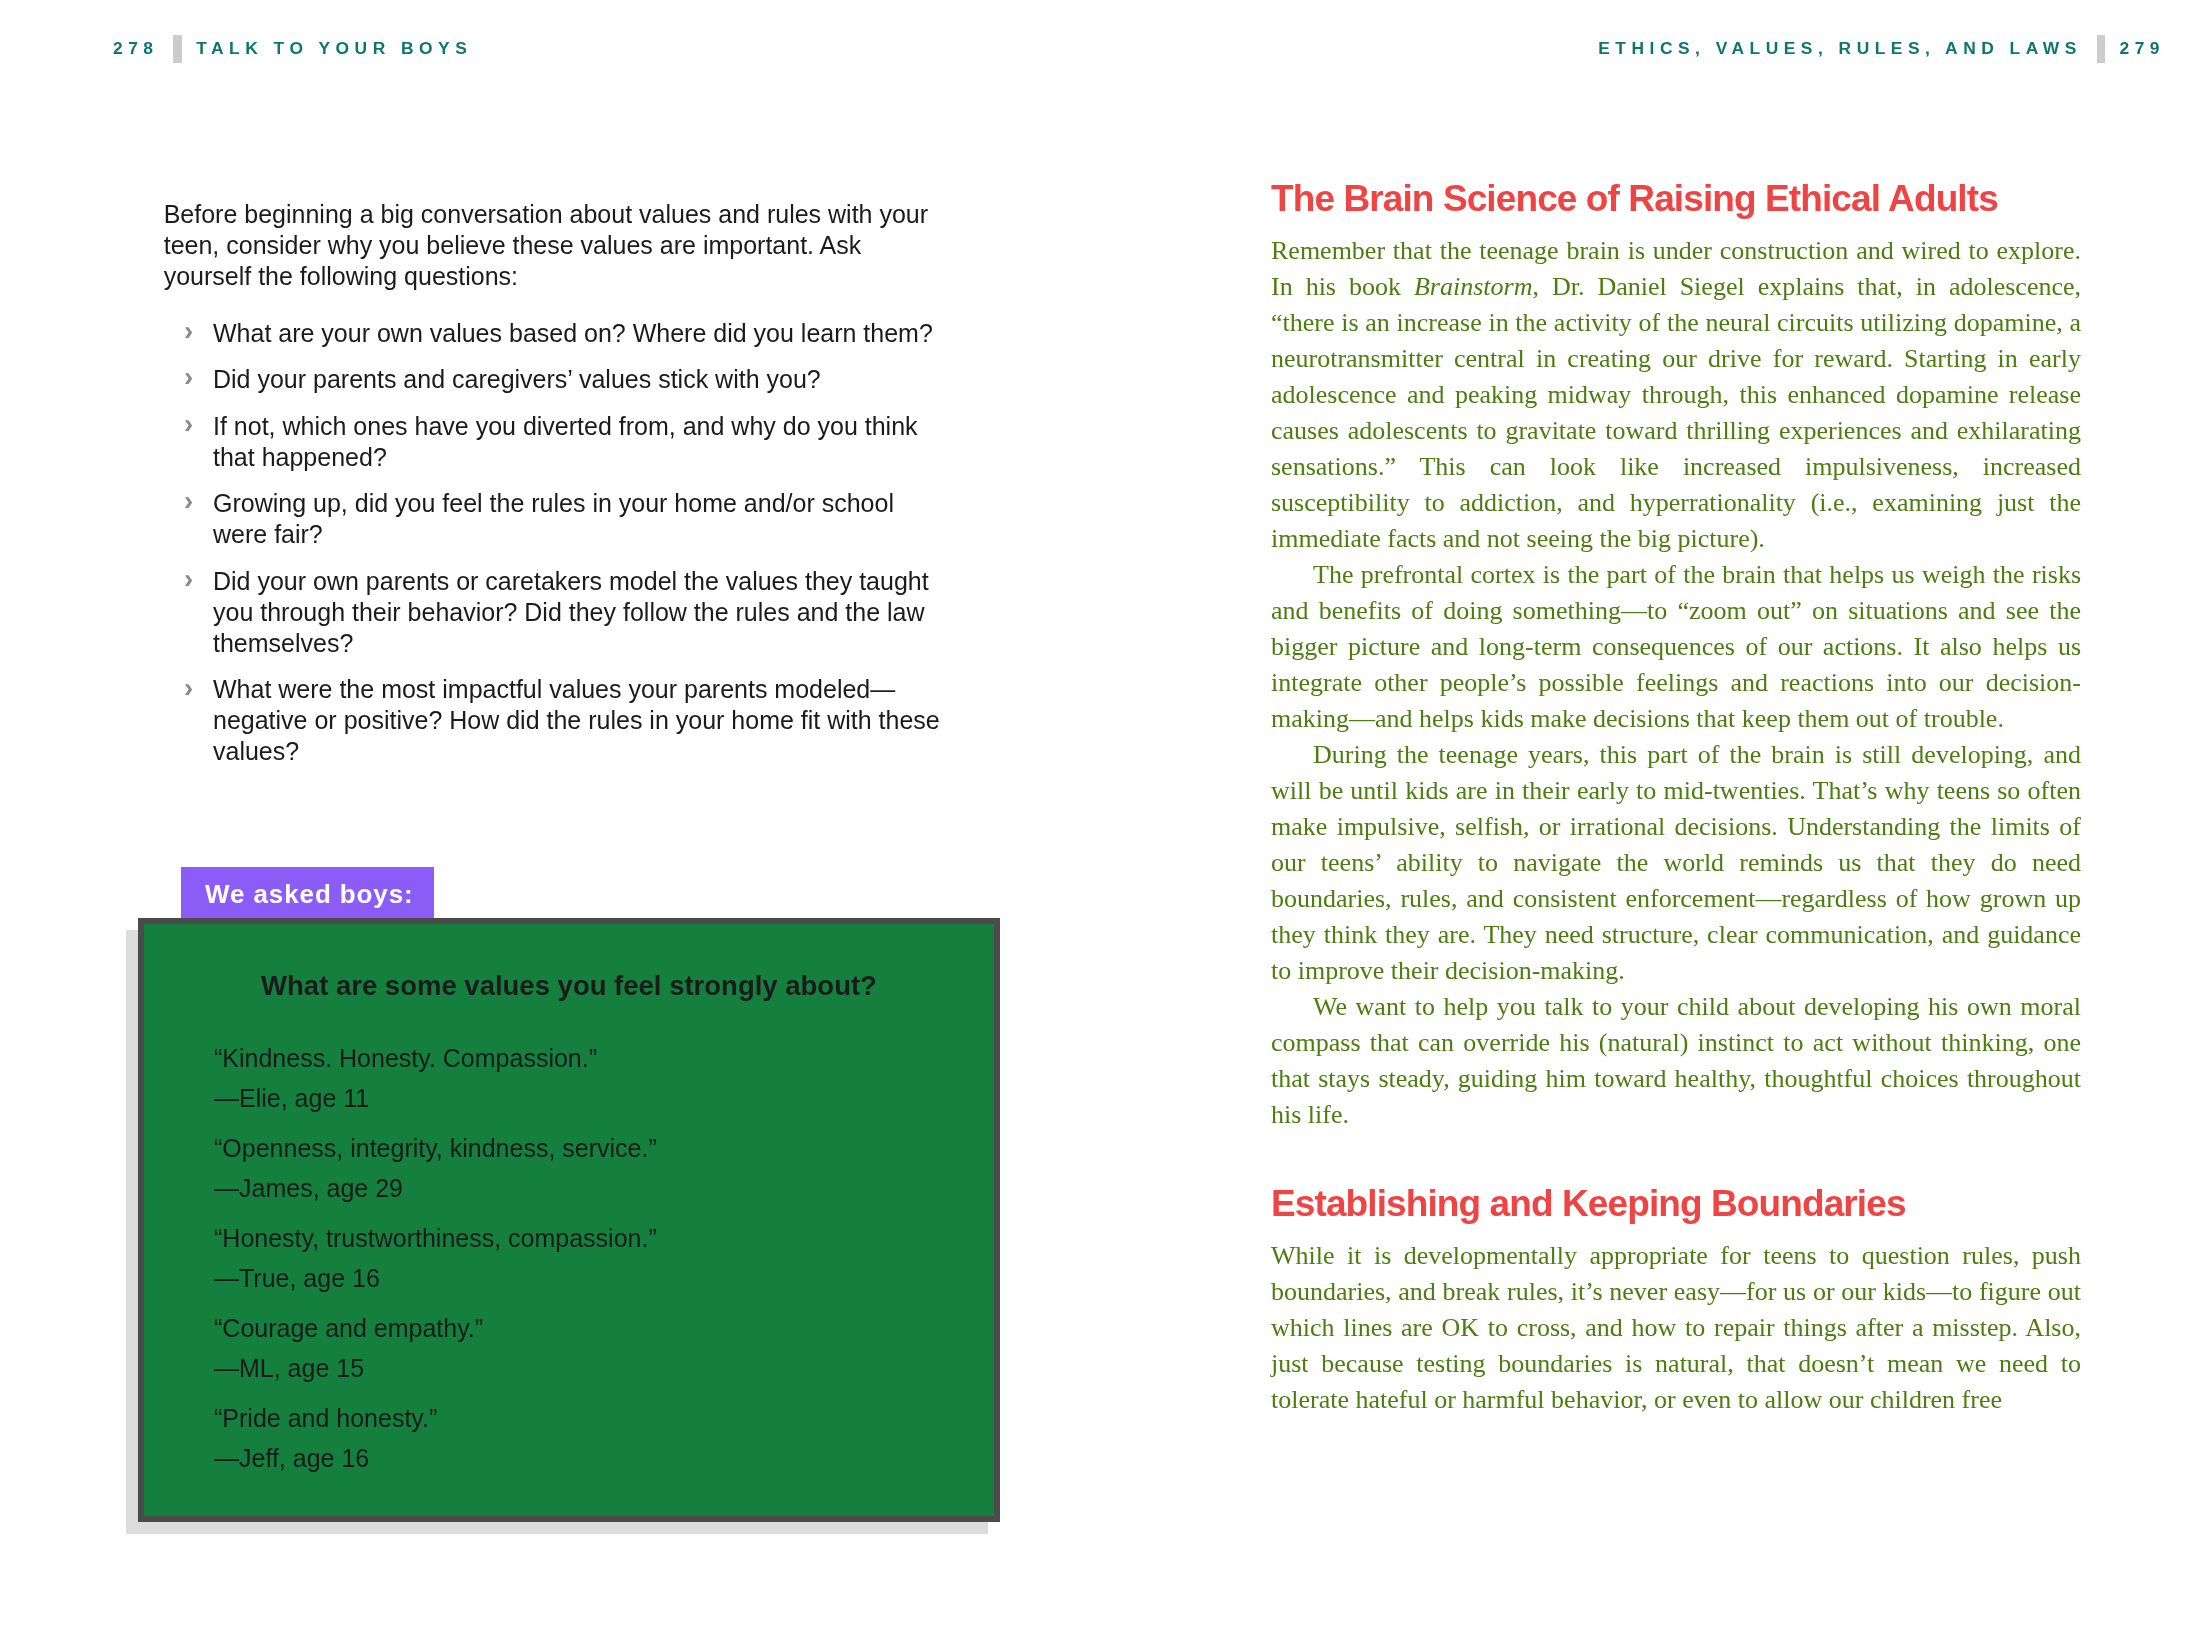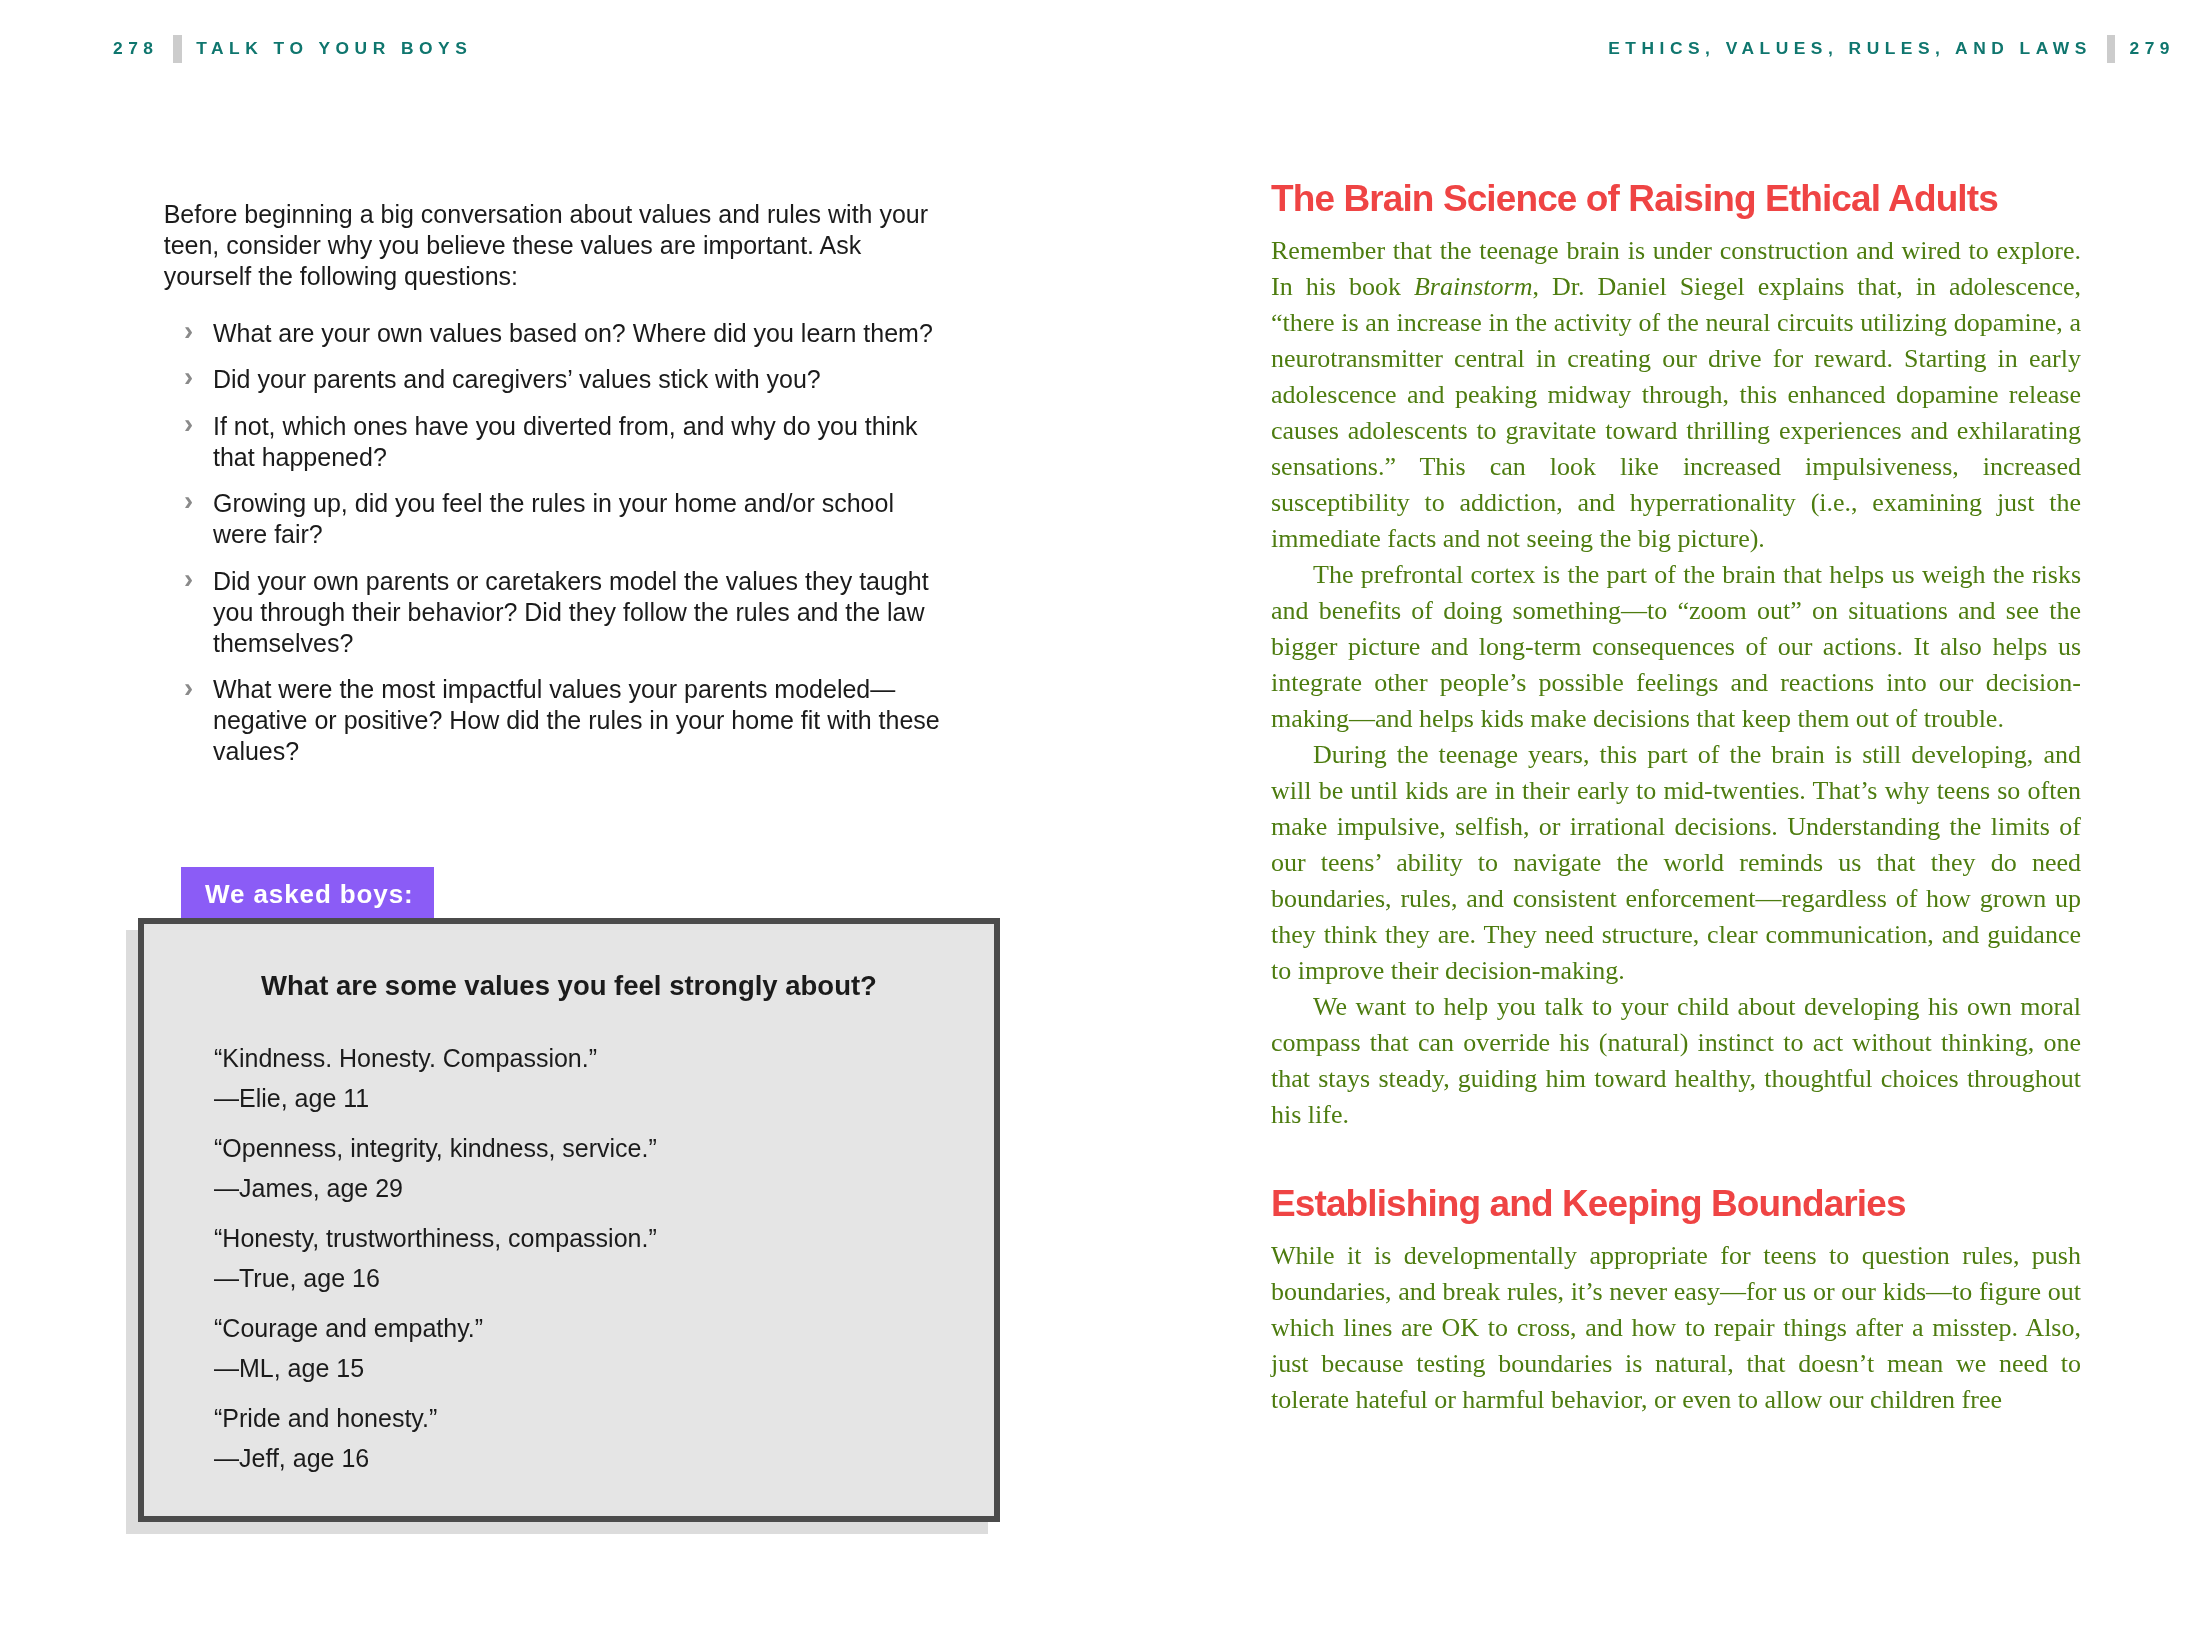--- a/index.html
+++ b/index.html
@@ -12,21 +12,21 @@
 
   
   .running-head {
     position:absolute; top:35px;
     display:flex; align-items:center;
     font-size:17.4px; font-weight:bold; letter-spacing:5.5px; color:#0f766e;
     white-space:nowrap;
     margin-left:40px;
   }
   #rh-left  { left:73px; }
-  #rh-right { right:29px;align-items:center; }
+  #rh-right { right:39px;align-items:center; }
   .rh-bar { width:8.3px; height:27.5px; background:#cccccc; margin:0 14.7px; flex:0 0 auto; }
 
   
   #checkin { position:absolute; left:149px; top:182px; width:795px; }
   .checkin-head { display:flex; align-items:center; gap:24px; }
   .checkin-head h1 { margin:0; font-size:32px; letter-spacing:0.5px; color:#111; }
   .dashes { display:flex; gap:18.4px; flex:1 1 auto; }
   .dash { width:31px; height:12px; background:#ababab; }
   .intro { margin:16.5px 0 0 14.7px; width:782px; font-size:25px; line-height:31px; }
   ul.bullets { list-style:none; margin:26px 0 0 0; padding:0 0 0 64px; }
@@ -39,21 +39,21 @@
   
   #asked-tab {
     position:absolute; left:181px; top:867px;
     background:#8b5cf6; color:#ffffff;
     font-size:26px; font-weight:bold; letter-spacing:0.9px;
     padding:12px 20px 13px 24px;
   }
   #asked-box {
     position:absolute; left:138px; top:918px;
     width:850px; height:592px;
-    background:#e5e5e5; border:6.4px solid #4b4b4b;
+    background:#15803d; border:6.4px solid #4b4b4b;
     box-shadow:-12px 12px 0 #dcdcdc;
   }
   .box-question { text-align:center; font-size:27.5px; font-weight:bold; margin:46px 37px 0 37px; }
   .quotes { margin:42px 55px 0 70px; }
   .quote { margin-bottom:21px; }
   .quote-text { margin:0; font-size:25px; }
   .quote-attr { text-align:left; font-size:25px; margin-top:11px; }
 
   
   #right-col { position:absolute; left:1271px; top:178px; width:810px; }

